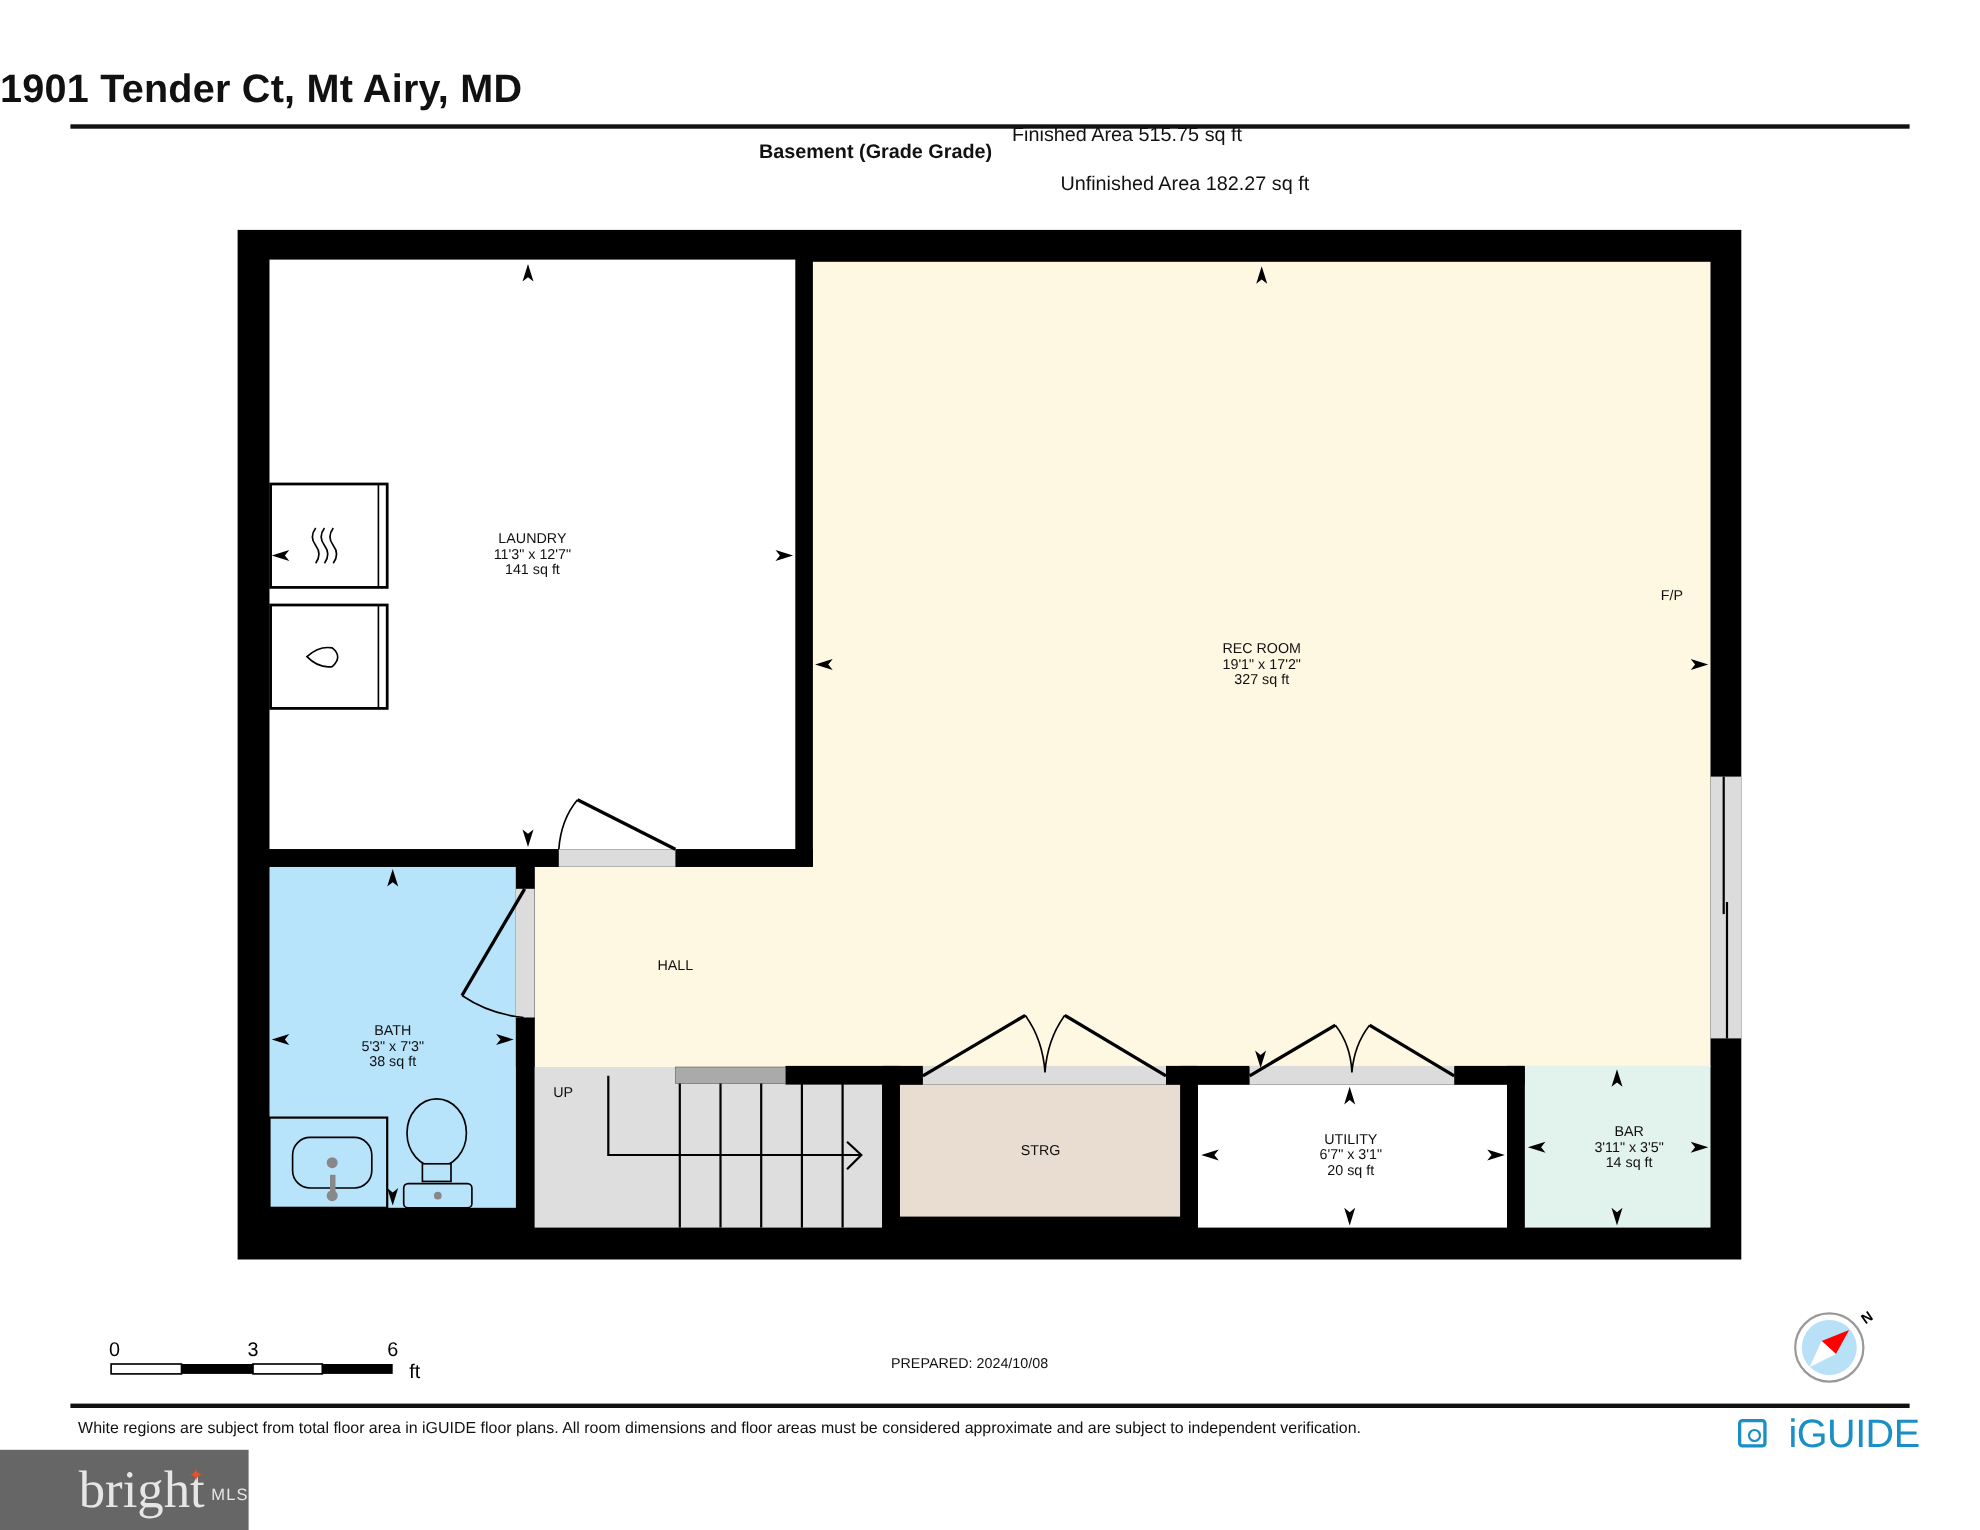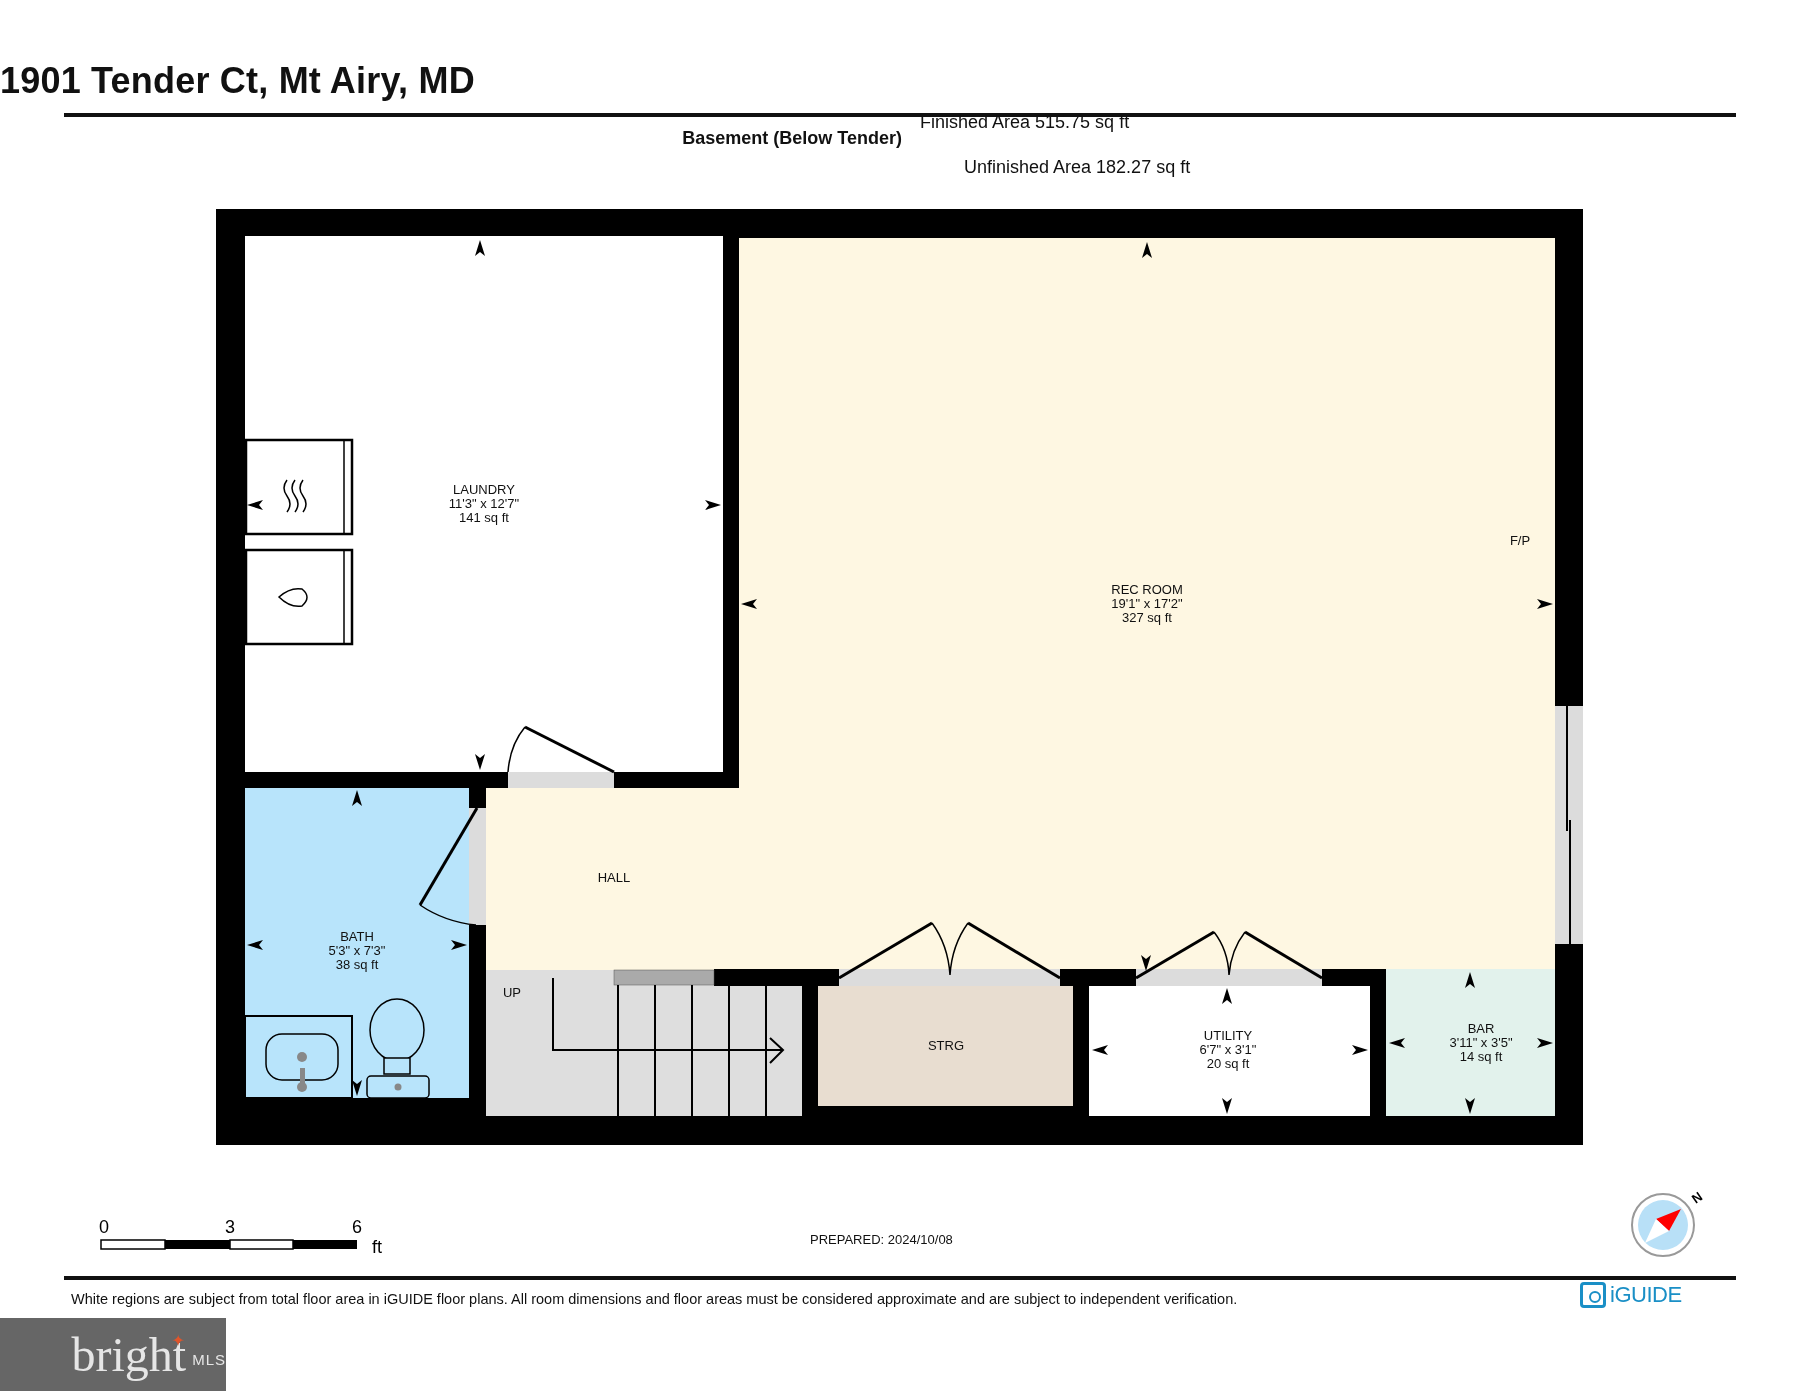--- a/index.html
+++ b/index.html
@@ -10,34 +10,34 @@
   .rule.top{top:113px;}
   .rule.bottom{top:1276px;}
   .level{left:600px;width:302px;top:128px;text-align:right;font-size:18px;font-weight:bold;}
   .area1{left:920px;top:112px;font-size:18px;}
   .area2{left:964px;top:157px;font-size:18px;}
   svg.plan{left:0;top:0;}
   .room-label{font-family:"Liberation Sans",sans-serif;font-size:13px;fill:#111;text-anchor:middle;}
   .scale-num{font-size:18px;}
   .prepared{left:810px;top:1232px;font-size:13px;}
   .disclaimer{left:71px;top:1291px;font-size:14.5px;}
-  .iguide{left:1580px;top:1282px;font-size:22px;color:#1a8fc6;font-weight:normal;letter-spacing:-0.5px;display:flex;align-items:center;gap:4px;}
+  .iguide{left:1580px;top:1282px;font-size:36px;color:#1a8fc6;font-weight:normal;letter-spacing:-0.5px;display:flex;align-items:center;gap:20px;}
   .iguide .box{width:26px;height:26px;border:3px solid #1a8fc6;border-radius:4px;box-sizing:border-box;position:relative;}
   .iguide .box::after{content:"";position:absolute;left:6px;top:6px;width:8px;height:8px;border:2px solid #1a8fc6;border-radius:50%;}
   .bright{left:0;top:1318px;width:226px;height:73px;background:#666666;color:#e6e6e6;display:flex;align-items:center;justify-content:flex-end;gap:6px;}
   .bright .word{font-family:"Liberation Serif",serif;font-size:48px;position:relative;}
   .bright .star{position:absolute;left:100px;top:4px;color:#e0552b;font-size:16px;}
   .bright .mls{font-size:15px;margin-top:10px;letter-spacing:1px;}
 </style>
 </head>
 <body>
 
 <div class="abs title">1901 Tender Ct, Mt Airy, MD</div>
 <div class="abs rule top"></div>
-<div class="abs level">Basement (Below Tender)</div>
+<div class="abs level">Basement (Grade Grade)</div>
 <div class="abs area1">Finished Area 515.75 sq ft</div>
 <div class="abs area2">Unfinished Area 182.27 sq ft</div>
 
 <svg class="abs plan" width="1800" height="1391" viewBox="0 0 1800 1391">
 
   <rect x="216" y="209" width="1367" height="936" fill="#000"></rect>
 
   <rect x="245" y="236" width="478" height="536" fill="#ffffff"></rect>
 
   <rect x="739" y="238" width="816" height="732" fill="#fef7e2"></rect>

